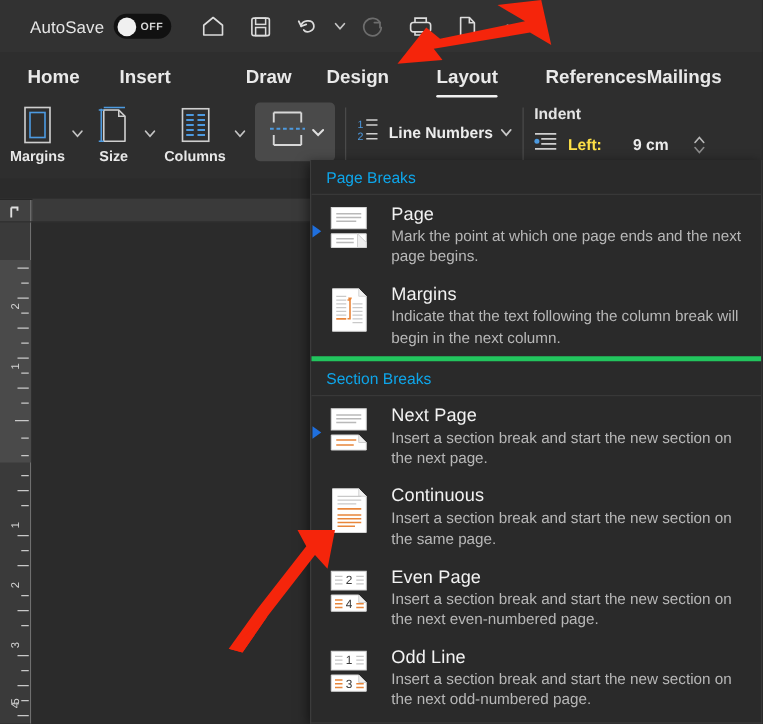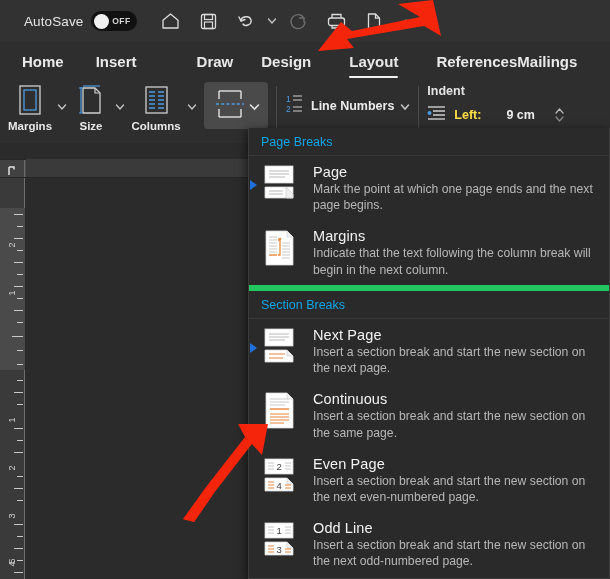--- a/index.html
+++ b/index.html
@@ -439,21 +439,21 @@
           <path d="M10 28 L18 28" stroke="#e8863b" stroke-width="1.4"></path>
           <path d="M19 28 L21 28 L21 13 L19 13 M21 13 L20 11 M21 13 L22 11" fill="none" stroke="#e8863b" stroke-width="1.3"></path>
         </svg>
       </span>
       <span class="mi-text">
         <span class="mi-title" style="display:block">Margins</span>
         <span class="mi-desc" style="display:block">Indicate that the text following the column break will begin in the next column.</span>
       </span>
     </div>
 
-    <div class="menu-header" style="border-top:6px solid #22c55e">Section Breaks</div>
+    <div class="menu-header" style="border-top:4px solid #22c55e">Section Breaks</div>
 
     <div class="menu-item">
       <span class="marker"></span>
       <span class="mi-icon">
         <svg width="44" height="44" viewBox="0 0 44 44">
           <rect x="6" y="3" width="28" height="17" fill="#ffffff" stroke="#d6d6d6" stroke-width="0.8"></rect>
           <g stroke="#b9b9b9" stroke-width="1.1">
               <path d="M10 8 L30 8 M10 11 L30 11 M10 14 L26 14"></path>
             </g>
           <path d="M6 24 L28 24 L34 30 L34 36 L6 36 Z" fill="#ffffff" stroke="#d6d6d6" stroke-width="0.8"></path>

